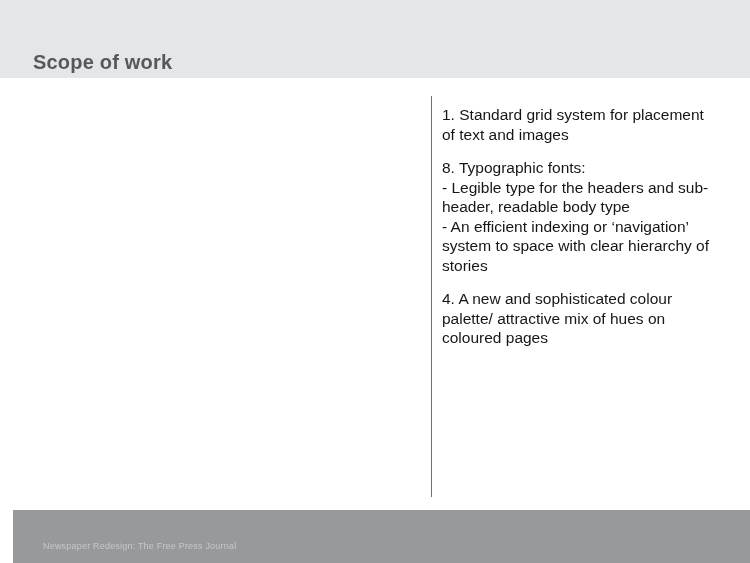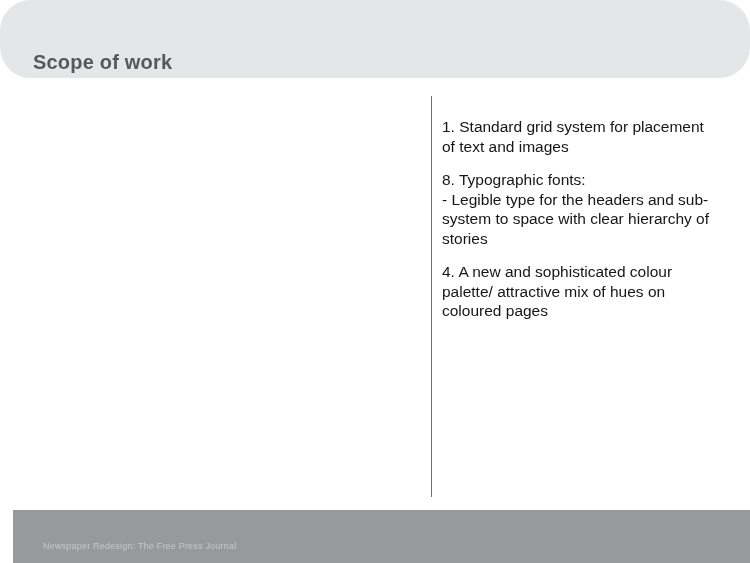--- a/index.html
+++ b/index.html
@@ -15,21 +15,20 @@
     background: #ffffff;
     overflow: hidden;
   }
   .header {
     position: absolute;
     top: 0;
     left: 0;
     width: 750px;
     height: 78px;
     background: #e5e6e7;
-    border-radius: 31px;
   }
   .page-title {
     position: absolute;
     left: 33px;
     top: 52px;
     margin: 0;
     font-size: 20px;
     line-height: 21px;
     font-weight: bold;
     color: #57585b;
@@ -44,21 +43,20 @@
     background: #707173;
   }
   .scope-list {
     position: absolute;
     left: 442px;
     top: 105px;
     width: 300px;
     font-size: 15.5px;
     line-height: 19.5px;
     color: #161616;
-    margin-top: 12px;
   }
   .scope-item {
     margin: 0 0 14px 0;
   }
   .scope-item:last-child {
     margin-bottom: 0;
   }
   .scope-item .line {
     white-space: nowrap;
   }
@@ -95,20 +93,22 @@
 
     <div class="scope-item">
       <div class="line">1. Standard grid system for placement</div>
       <div class="line">of text and images</div>
     </div>
 
 
     <div class="scope-item">
       <div class="line">8. Typographic fonts:</div>
       <div class="line">- Legible type for the headers and sub-</div>
+      <div class="line">header, readable body type</div>
+      <div class="line">- An efficient indexing or ‘navigation’</div>
       <div class="line">system to space with clear hierarchy of</div>
       <div class="line">stories</div>
     </div>
 
     <div class="scope-item">
       <div class="line">4. A new and sophisticated colour</div>
       <div class="line">palette/ attractive mix of hues on</div>
       <div class="line">coloured pages</div>
     </div>
 

